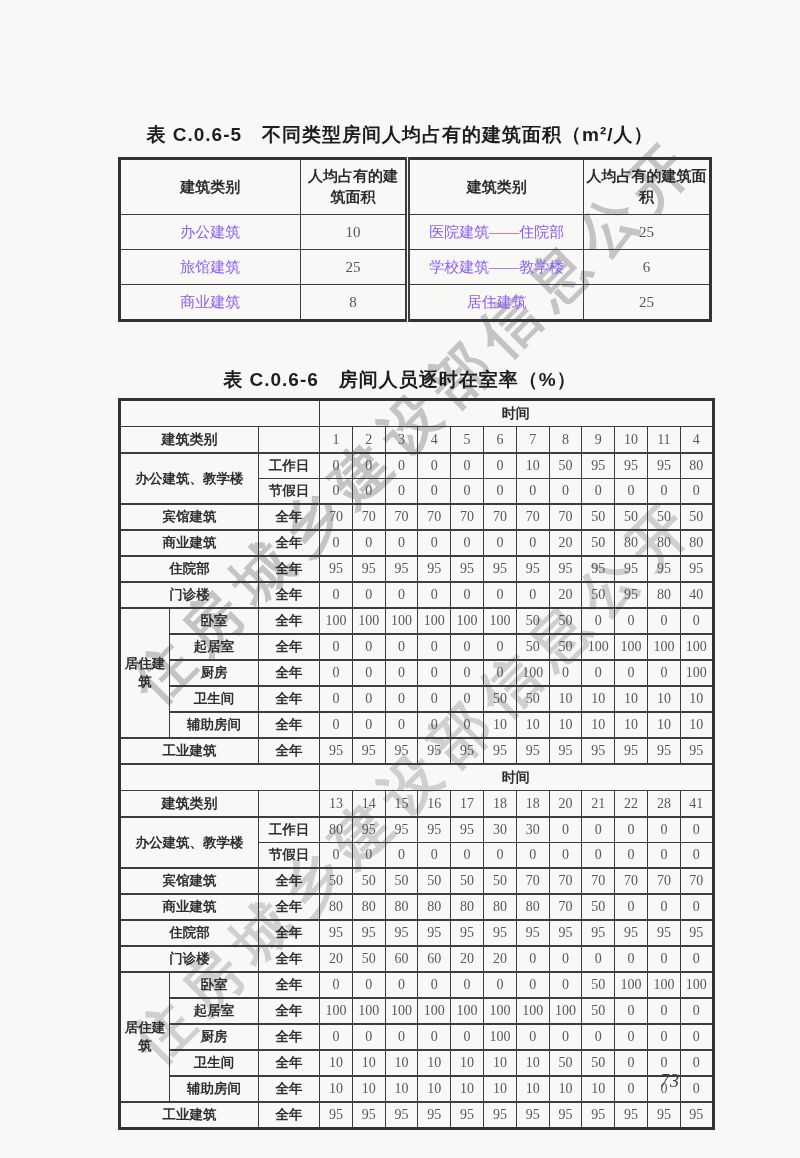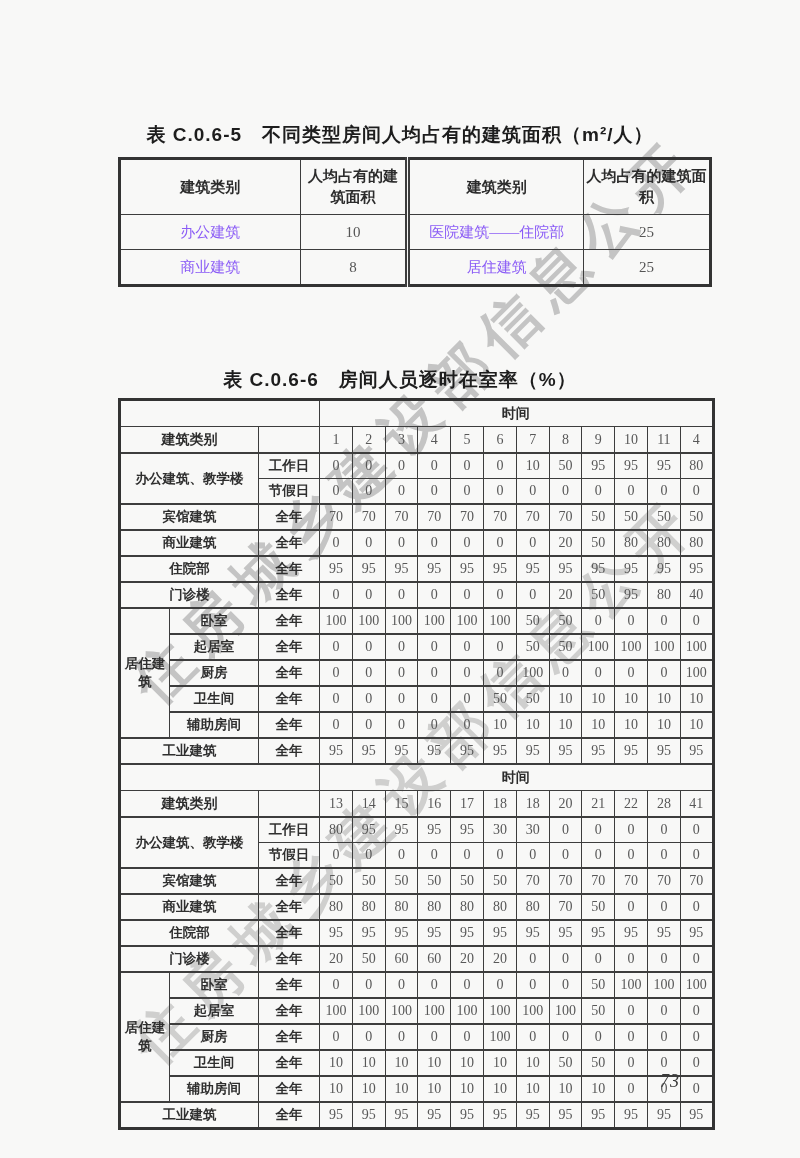--- a/index.html
+++ b/index.html
@@ -65,20 +65,26 @@
           <td class="hdr">建筑类别</td>
           <td class="hdr">人均占有的建筑面积</td>
           <td class="hdr dbl">建筑类别</td>
           <td class="hdr">人均占有的建筑面积</td>
         </tr>
         <tr>
           <td class="lab">办公建筑</td>
           <td class="num">10</td>
           <td class="lab dbl">医院建筑——住院部</td>
           <td class="num">25</td>
+        </tr>
+        <tr>
+          <td class="lab">旅馆建筑</td>
+          <td class="num">25</td>
+          <td class="lab dbl">学校建筑——教学楼</td>
+          <td class="num">6</td>
         </tr>
         <tr>
           <td class="lab">商业建筑</td>
           <td class="num">8</td>
           <td class="lab dbl">居住建筑</td>
           <td class="num">25</td>
         </tr>
       </tbody>
   </table>
 

